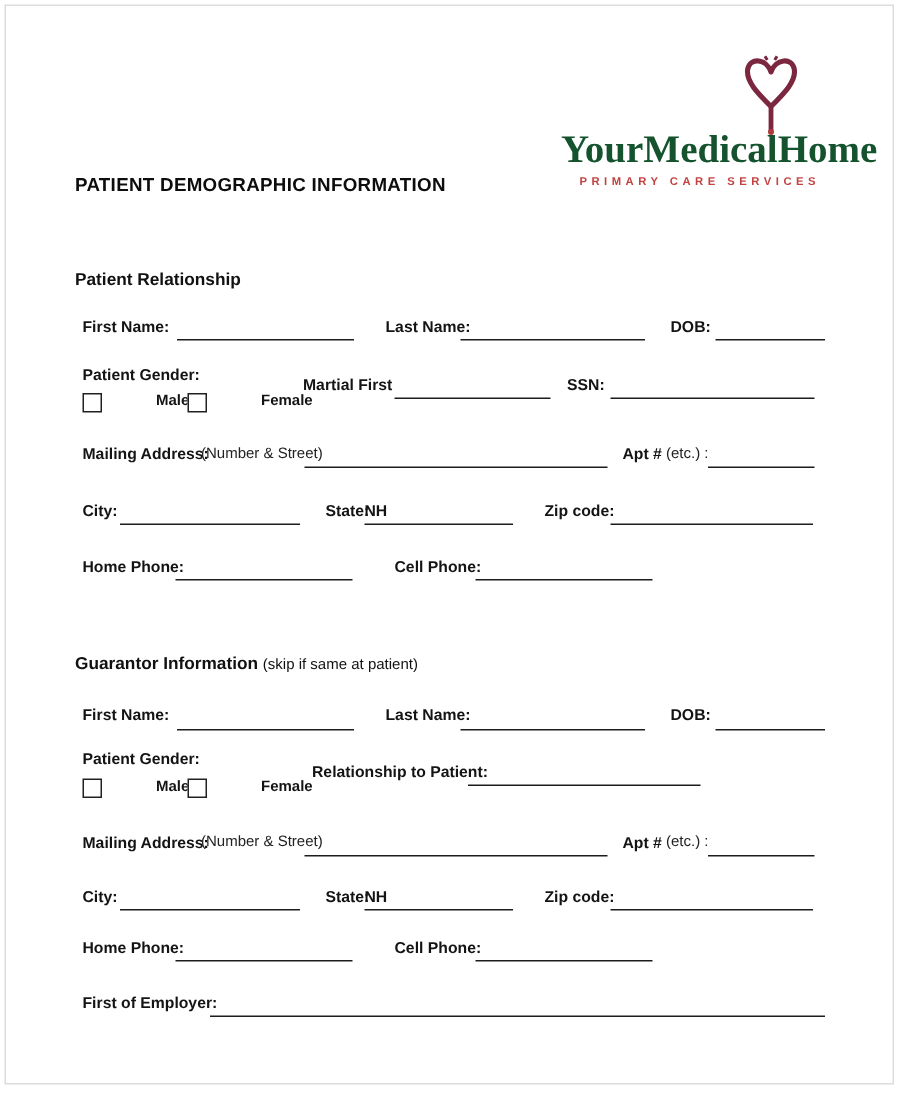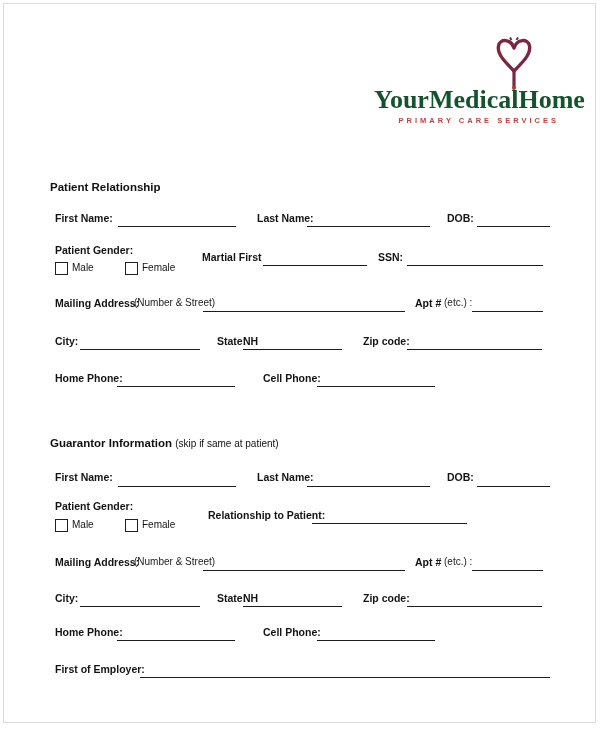--- a/index.html
+++ b/index.html
@@ -5,49 +5,50 @@
   html,body{margin:0;padding:0;background:#ffffff;}
   .page{position:relative;width:600px;height:730px;background:#ffffff;overflow:hidden;
         font-family:"Liberation Sans", sans-serif;color:#141414;}
   .frame{position:absolute;left:3px;top:3px;width:591px;height:718px;
          border:1px solid #dcdcdc;pointer-events:none;}
   .lbl{position:absolute;font-size:10.5px;font-weight:bold;color:#141414;white-space:nowrap;}
   .hint{position:absolute;font-size:10px;font-weight:normal;color:#222;white-space:nowrap;}
   .val{position:absolute;font-size:10.5px;font-weight:bold;color:#141414;white-space:nowrap;}
   .line{position:absolute;height:0;border-bottom:1.6px solid #1c1c1c;}
   .cb{position:absolute;width:11px;height:11px;border:1.6px solid #202020;background:#fff;}
-  .cbl{position:absolute;font-size:10px;font-weight:normal;color:#141414;white-space:nowrap;}
+  .cbl{position:absolute;font-size:10px;font-weight:bold;color:#141414;white-space:nowrap;margin-left:32px;}
   .heading{position:absolute;font-size:11.5px;font-weight:bold;color:#111;white-space:nowrap;}
   .heading .note{font-weight:normal;font-size:10px;}
   .title{position:absolute;left:50px;top:116px;font-size:12.5px;font-weight:bold;
          letter-spacing:.2px;color:#0d0d0d;}
   .brand{position:absolute;left:374px;top:85px;width:193px;text-align:right;
          font-family:"Liberation Serif", serif;font-size:26px;font-weight:600;
          color:#14532d;letter-spacing:0;white-space:nowrap;}
-  .tagline{position:absolute;left:374px;top:116px;width:185px;text-align:right;
+  .tagline{position:absolute;left:374px;top:116px;width:185px;text-align:center;
            font-size:7.5px;font-weight:bold;letter-spacing:3px;color:#c24341;white-space:nowrap;}
   .heartwrap{position:absolute;left:494px;top:35px;width:40px;height:56px;}
 </style>
 </head>
 <body>
 
 <div class="page">
   <div class="frame"></div>
 
   <div class="heartwrap">
     <svg width="40" height="56" viewBox="0 0 40 56">
       <path d="M20 13 C17 4 6 3 4.5 11 C3 19 11 27 20 36 C29 27 37 19 35.5 11 C34 3 23 4 20 13" fill="none" stroke="#7c2740" stroke-width="3.4" stroke-linecap="round"></path>
       <path d="M17.5 5 L16 2.5 M22.5 5 L24 2.5" fill="none" stroke="#7c2740" stroke-width="2"></path>
       <line x1="20" y1="36" x2="20" y2="53" stroke="#7c2740" stroke-width="3.2"></line>
       <circle cx="20" cy="53" r="2" fill="#b03a3a"></circle>
     </svg>
   </div>
   <div class="brand">YourMedicalHome</div>
   <div class="tagline">PRIMARY CARE SERVICES</div>
 
+  <div class="title">PATIENT DEMOGRAPHIC INFORMATION</div>
 
   <div class="heading" style="left:50px;top:181px;">Patient Relationship</div>
 
   <span class="lbl" style="left:55px;top:212px;">First Name:</span>
   <div class="line" style="left:118px;top:226px;width:118px;"></div>
   <span class="lbl" style="left:257px;top:212px;">Last Name:</span>
   <div class="line" style="left:307px;top:226px;width:123px;"></div>
   <span class="lbl" style="left:447px;top:212px;">DOB:</span>
   <div class="line" style="left:477px;top:226px;width:73px;"></div>
 

